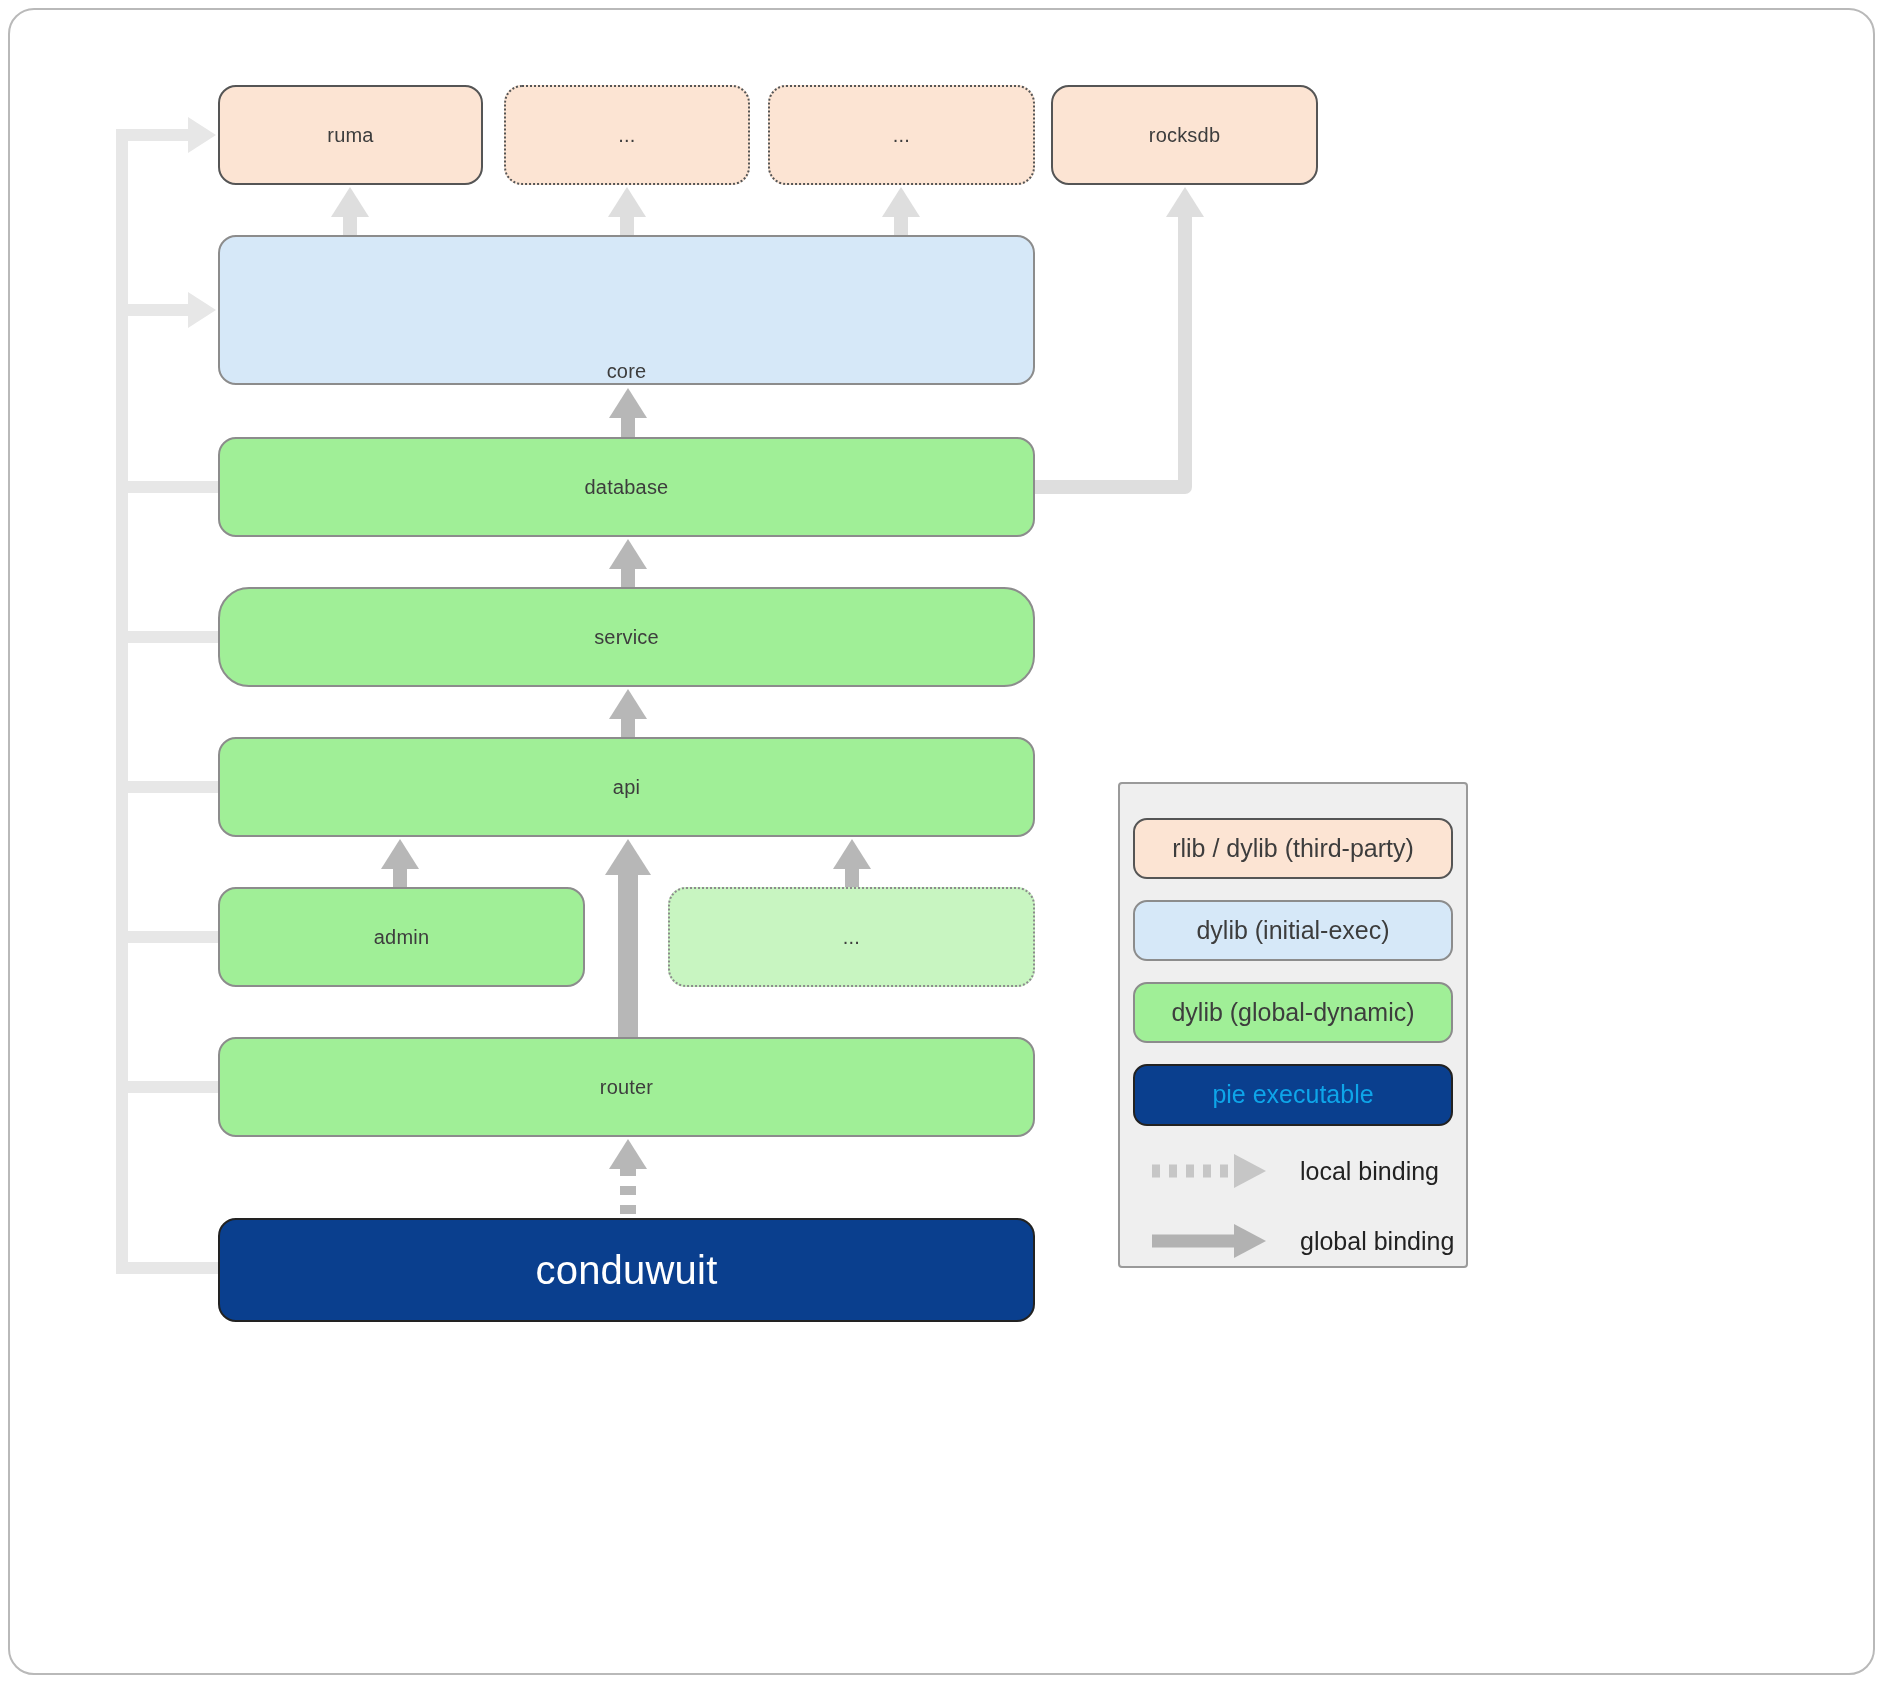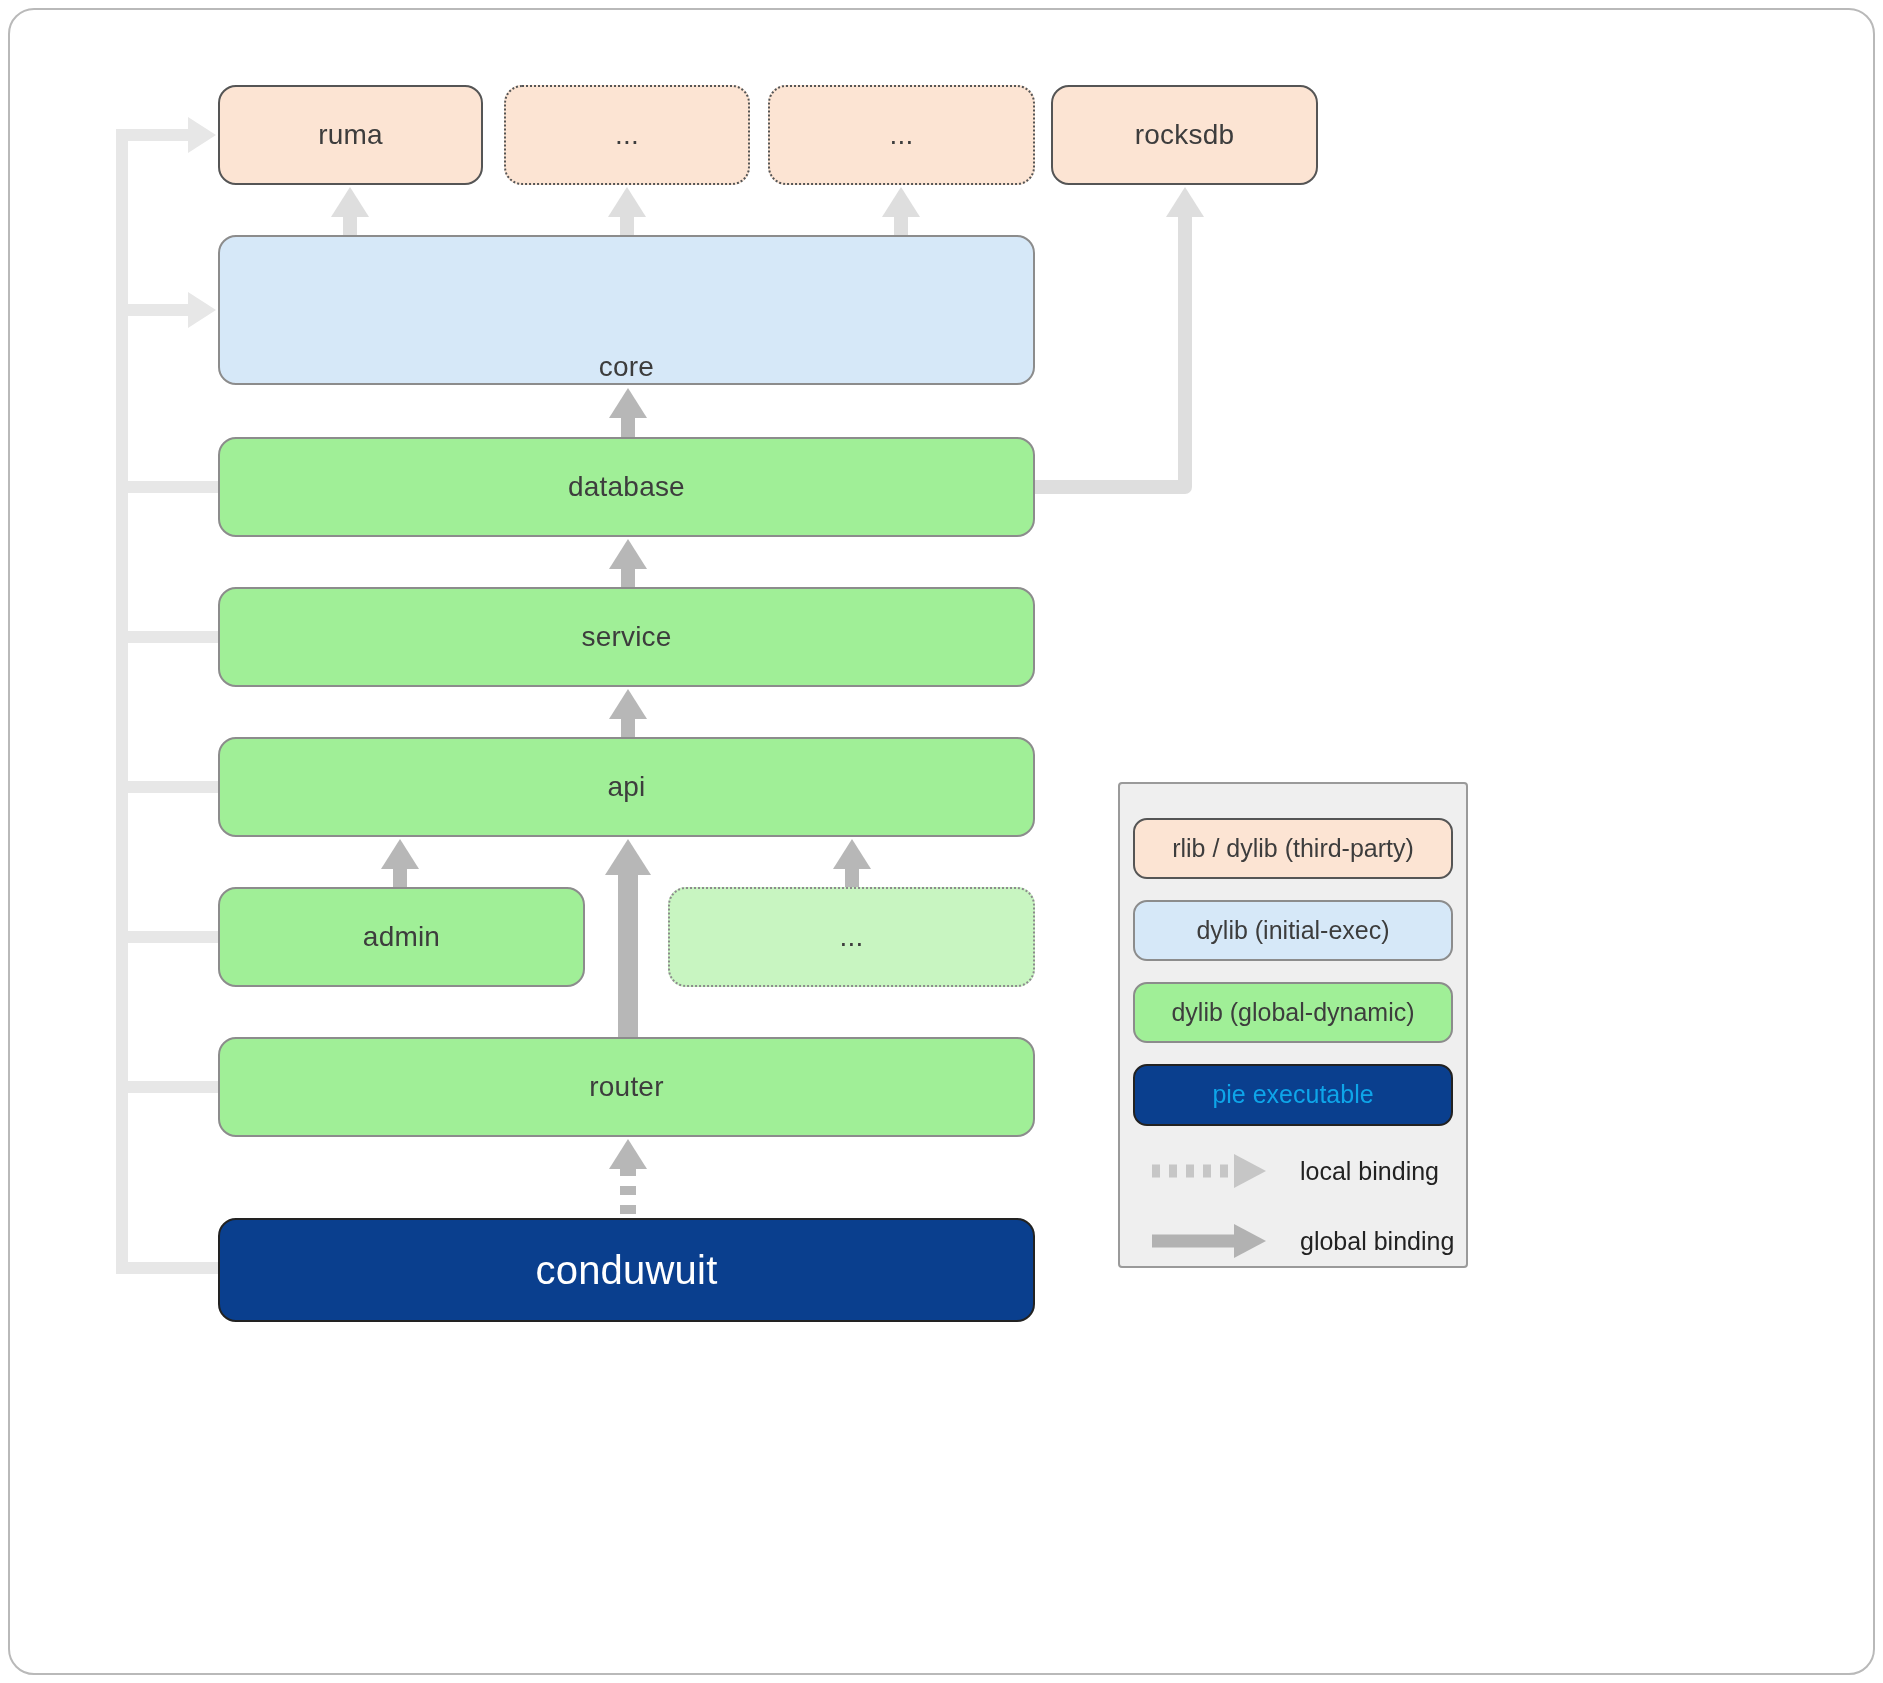--- a/index.html
+++ b/index.html
@@ -10,37 +10,37 @@
     overflow:hidden;
   }
   .frame {
     position:absolute; left:8px; top:8px; width:1867px; height:1667px;
     border:2px solid #b9b9b9; border-radius:26px;
   }
   svg.arrows { position:absolute; left:0; top:0; }
 
   .node {
     position:absolute; display:flex; align-items:center; justify-content:center;
-    font-size:28px; font-weight:500; color:#3d3d3d; border-radius:18px;
+    font-size:20px; font-weight:500; color:#3d3d3d; border-radius:18px;
     letter-spacing:0.2px;
   }
   .t-third   { background:#fce4d3; border:2px solid #555; }
   .t-third.dotted { border:2px dotted #555; }
   .t-blue    { background:#d6e8f8; border:2px solid #8c8c8c;align-items:flex-end; }
   .t-green   { background:#a0ef97; border:2px solid #8c8c8c; }
   .t-green-light { background:#c8f5c1; border:2px dotted #8c8c8c; }
   .t-pie     { background:#0a3f8e; border:2px solid #222; color:#ffffff; }
 
   .n-ruma      { left:218px;  top:85px;   width:265px; height:100px; }
   .n-dots1     { left:504px;  top:85px;   width:246px; height:100px; }
   .n-dots2     { left:768px;  top:85px;   width:267px; height:100px; }
   .n-rocksdb   { left:1051px; top:85px;   width:267px; height:100px; }
   .n-core      { left:218px;  top:235px;  width:817px; height:150px; }
   .n-database  { left:218px;  top:437px;  width:817px; height:100px; }
-  .n-service   { left:218px;  top:587px;  width:817px; height:100px; }
+  .n-service   { left:218px;  top:587px;  width:817px; height:100px;border-radius:31px; }
   .n-api       { left:218px;  top:737px;  width:817px; height:100px; }
   .n-admin     { left:218px;  top:887px;  width:367px; height:100px; }
   .n-middots   { left:668px;  top:887px;  width:367px; height:100px; }
   .n-router    { left:218px;  top:1037px; width:817px; height:100px; }
   .n-conduwuit { left:218px;  top:1218px; width:817px; height:104px; font-size:40px; }
 
   .legend {
     position:absolute; left:1118px; top:782px; width:350px; height:486px;
     background:#efefef; border:2px solid #9a9a9a; border-radius:4px;
     display:flex; flex-direction:column; align-items:center;

